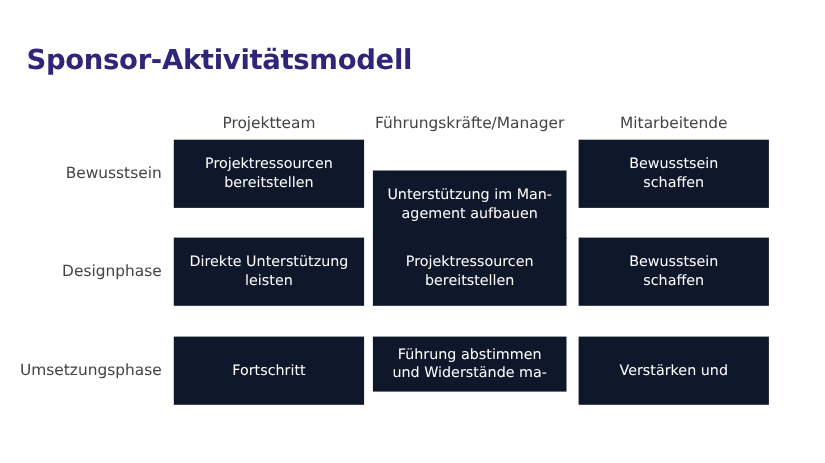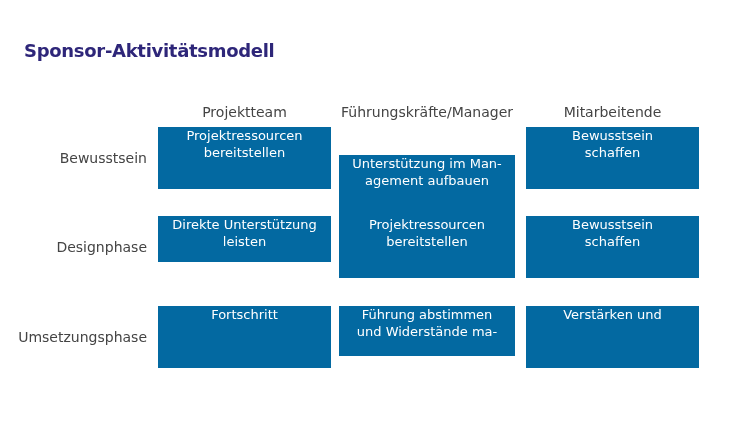--- a/index.html
+++ b/index.html
@@ -1,22 +1,22 @@
 <!DOCTYPE html>
 <html><head>
 <meta charset="utf-8">
 <style>
   html, body { margin:0; padding:0; }
   body { width:750px; height:421px; background:#ffffff; position:relative; overflow:hidden;
          font-family:"DejaVu Sans", sans-serif; }
-  .title { position:absolute; left:24px; top:40px; font-size:18px; font-weight:bold; color:#2e2679; letter-spacing:-0.3px; }
+  .title { position:absolute; left:24px; top:40px; font-size:25px; font-weight:bold; color:#2e2679; letter-spacing:-0.3px; }
   .colhead { position:absolute; top:104px; font-size:14px; color:#444; text-align:center; }
   .rowlabel { position:absolute; font-size:14px; color:#444; text-align:right; right:603px; white-space:nowrap; }
-  .cell { position:absolute; background:#0369a1; color:#ffffff; font-size:13px; line-height:17px;
-          display:flex; align-items:flex-start; justify-content:center; text-align:center; box-sizing:border-box; padding:0 8px; }
+  .cell { position:absolute; background:#0f172a; color:#ffffff; font-size:13px; line-height:17px;
+          display:flex; align-items:center; justify-content:center; text-align:center; box-sizing:border-box; padding:0 8px; }
   .cell span { display:block; }
 </style>
 </head>
 <body>
 
 <div class="title">Sponsor-Aktivitätsmodell</div>
 
 <div class="colhead" style="left:158px;width:173px;">Projektteam</div>
 <div class="colhead" style="left:339px;width:176px;">Führungskräfte/Manager</div>
 <div class="colhead" style="left:526px;width:173px;">Mitarbeitende</div>
@@ -35,21 +35,21 @@
     </div>
 </div>
 <div class="cell" style="left:526px;top:127px;width:173px;height:62px;">
   <div>
       <span>Bewusstsein</span>
       <span>schaffen</span>
     </div>
 </div>
 
 <div class="rowlabel" style="top:239px;">Designphase</div>
-<div class="cell" style="left:158px;top:216px;width:173px;height:46px;">
+<div class="cell" style="left:158px;top:216px;width:173px;height:62px;">
   <div>
       <span>Direkte Unterstützung</span>
       <span>leisten</span>
     </div>
 </div>
 <div class="cell" style="left:339px;top:216px;width:176px;height:62px;">
   <div>
       <span>Projektressourcen</span>
       <span>bereitstellen</span>
     </div>

